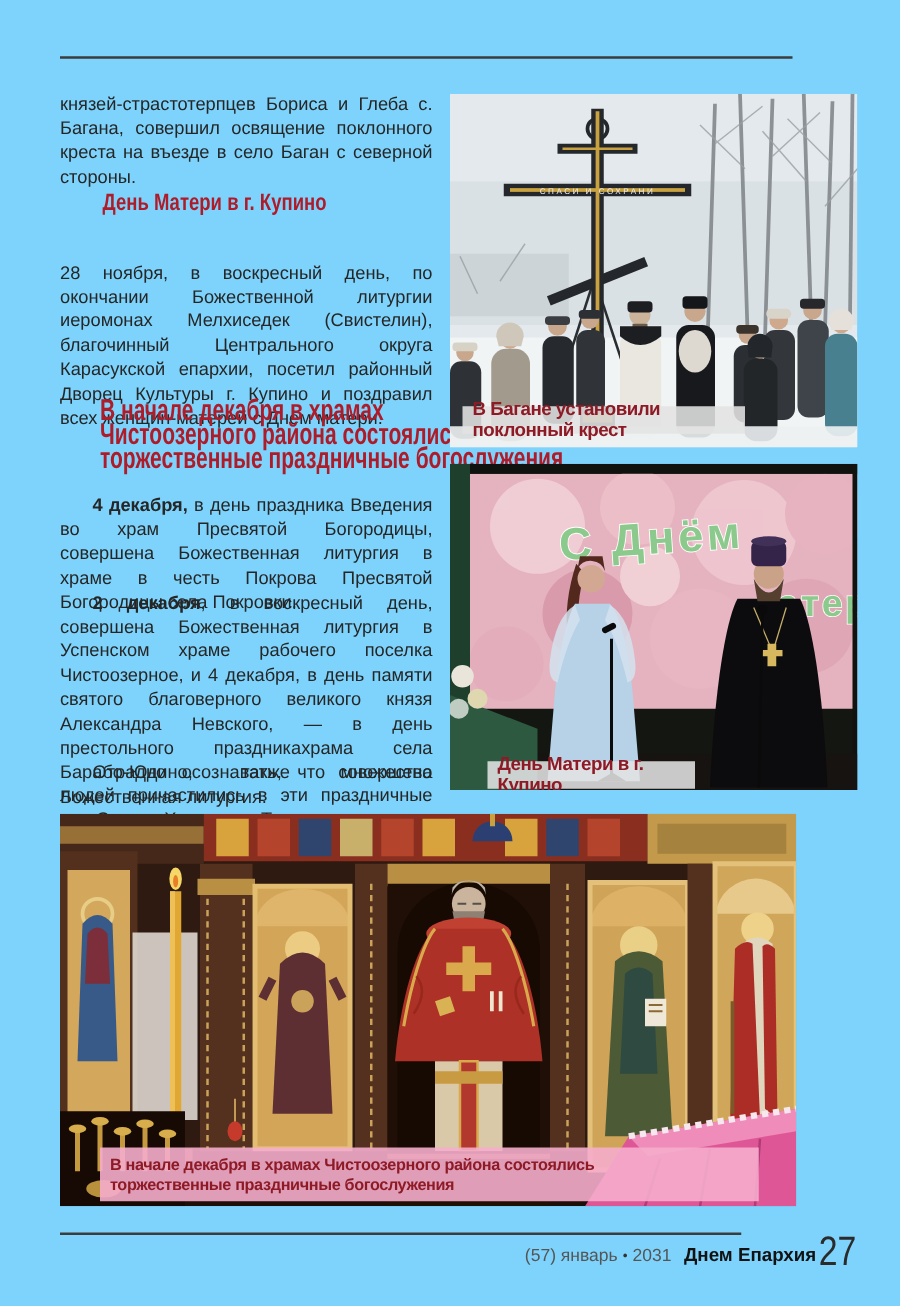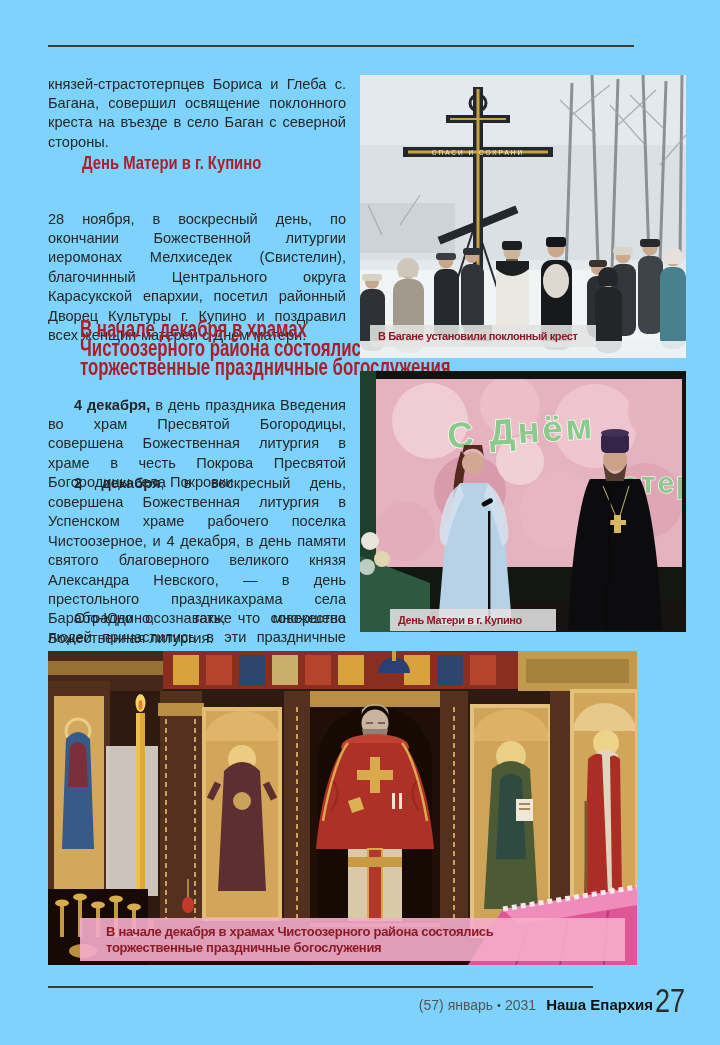--- a/index.html
+++ b/index.html
@@ -25,25 +25,25 @@
   .h-december{left:80px;top:303px;font-size:24px;line-height:19px;margin-top:16px;}
   .h-december .hline{transform:scaleX(0.70);transform-origin:left center;white-space:nowrap;}
 
   
   .photo{position:absolute;overflow:hidden;}
   .photo svg{display:block;}
   .photo-1{left:360px;top:75px;width:326px;height:283px;}
   .photo-2{left:360px;top:371px;width:326px;height:261px;}
   .photo-3{left:48px;top:651px;width:589px;height:314px;}
 
-  .cap{position:absolute;font-weight:bold;color:#8e1a26;font-size:11px;letter-spacing:-0.4px;
+  .cap{position:absolute;font-weight:bold;color:#8e1a26;font-size:15px;letter-spacing:-0.4px;
        background:rgba(226,226,226,0.88);display:flex;flex-direction:column;justify-content:center;}
   .cap-1{left:10px;bottom:11px;width:218px;height:22px;padding-left:8px;}
   .cap-2{left:30px;bottom:1px;width:158px;height:22px;padding-left:8px;}
-  .cap-3{left:32px;bottom:4px;width:511px;height:43px;padding-left:26px;padding-right:8px;
+  .cap-3{left:32px;bottom:4px;width:511px;height:43px;padding-left:8px;padding-right:8px;
          background:rgba(245,173,204,0.90);font-size:13px;letter-spacing:-0.3px;line-height:16px;}
 
   
   .footer-text{position:absolute;left:300px;top:996px;width:353px;text-align:right;
                font-size:14px;color:#555555;white-space:nowrap;}
   .footer-text .brand{font-weight:bold;color:#121212;font-size:15px;margin-left:10px;}
   .footer-text .sep{margin:0 4px;font-size:11px;vertical-align:1px;color:#333;}
   .page-num{position:absolute;left:655px;top:982px;width:40px;font-size:33px;color:#2b2b2b;
             transform:scaleX(0.82);transform-origin:left top;}
 </style>
@@ -340,17 +340,17 @@
       <rect x="262" y="270" width="130" height="44" fill="#200f05"></rect>
       <rect x="262" y="272" width="130" height="4" fill="#8a6a32"></rect>
     </svg>
     <div class="cap cap-3">
       <div>В начале декабря в храмах Чистоозерного района состоялись</div>
       <div>торжественные праздничные богослужения</div>
     </div>
   </div>
 
   <div class="rule rule-bottom"></div>
-  <div class="footer-text"><span>(57) январь</span><span class="sep">•</span><span>2031</span><span class="brand">Наша Епархия</span>
+  <div class="footer-text"><span>(57) январь</span><span class="sep">•</span><span>2031</span><span class="brand">Днем Епархия</span>
   </div>
   <div class="page-num">27</div>
 
 </div>
 
 </body></html>

